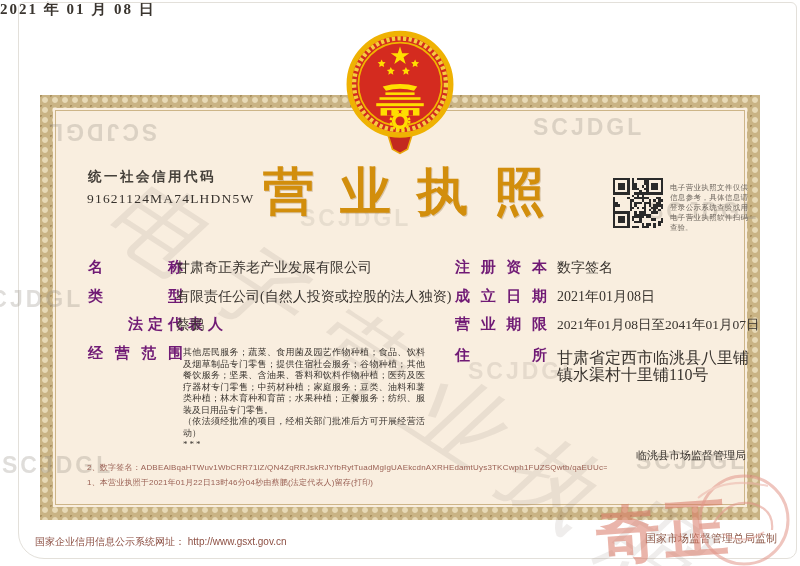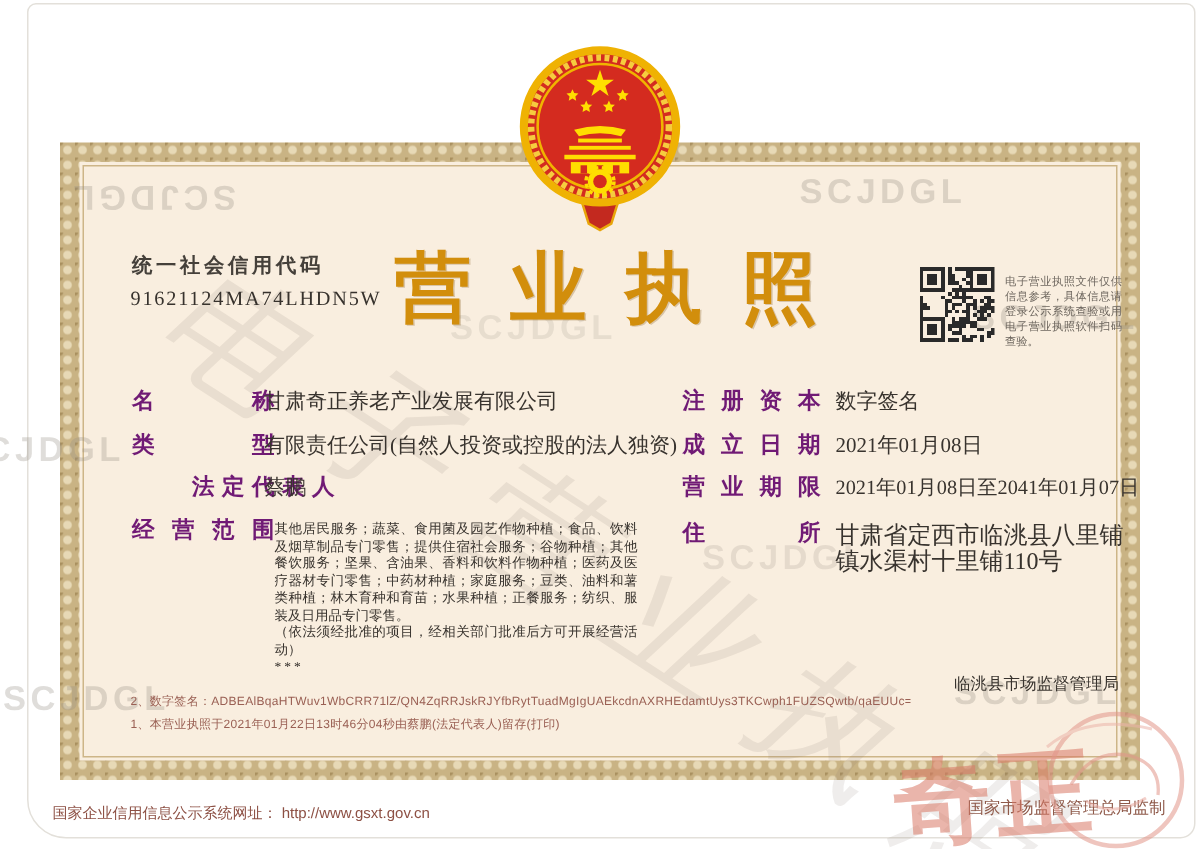--- a/index.html
+++ b/index.html
@@ -308,20 +308,21 @@
   <div class="flabel lab-r" style="top:287px;">成立日期</div>
   <div class="fvalue val-r" style="top:288px;text-align:right;">2021年01月08日</div>
 
   <div class="flabel lab-r" style="top:315px;">营业期限</div>
   <div class="fvalue val-r" style="top:316px;font-size:13.5px;">2021年01月08日至2041年01月07日</div>
 
   <div class="flabel lab-r" style="top:346px;">住所</div>
   <div class="fvalue val-r addr">甘肃省定西市临洮县八里铺镇水渠村十里铺110号</div>
 
   <div class="fvalue authority-value">临洮县市场监督管理局</div>
+  <div class="issue-date">2021 年 01 月 08 日</div>
 
   <div class="note note1">1、本营业执照于2021年01月22日13时46分04秒由蔡鹏(法定代表人)留存(打印)</div>
   <div class="note note2">2、数字签名：ADBEAlBqaHTWuv1WbCRR71lZ/QN4ZqRRJskRJYfbRytTuadMgIgUAEkcdnAXRHEdamtUys3TKCwph1FUZSQwtb/qaEUUc=</div>
 
   <div class="site-line">国家企业信用信息公示系统网址： http://www.gsxt.gov.cn</div>
   <div class="supervisor">国家市场监督管理总局监制</div>
 
   <div class="stamp-text">奇正</div>
   <div class="stamp-seal">
     <svg viewBox="0 0 110 100" width="118" height="100">

